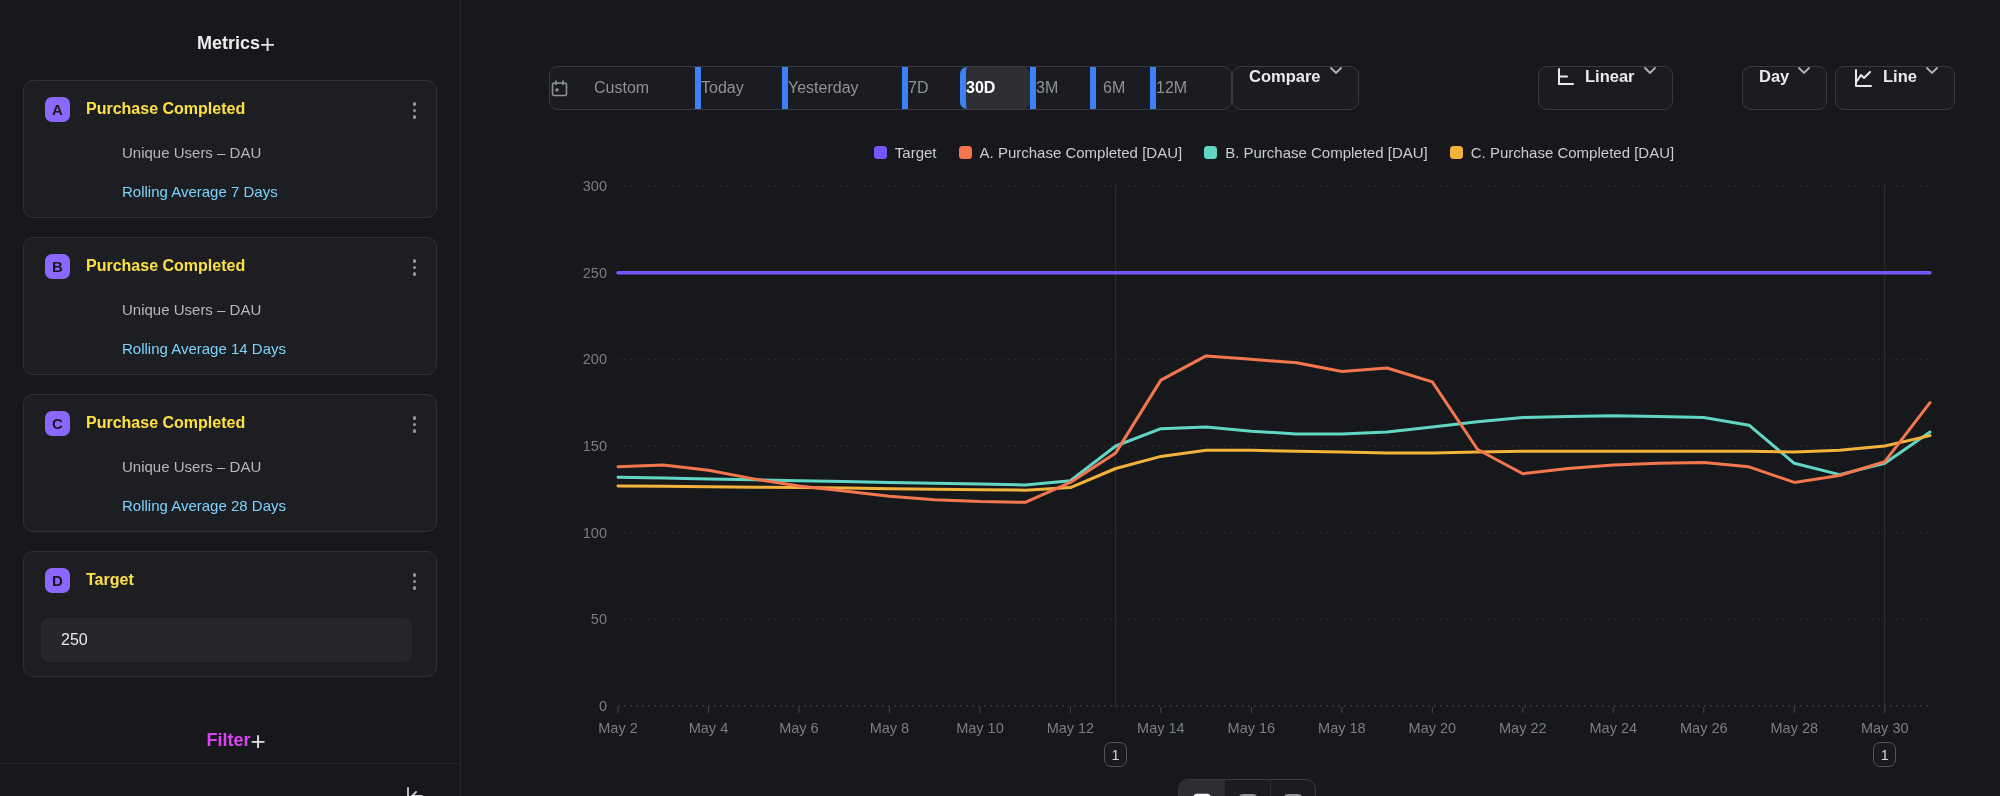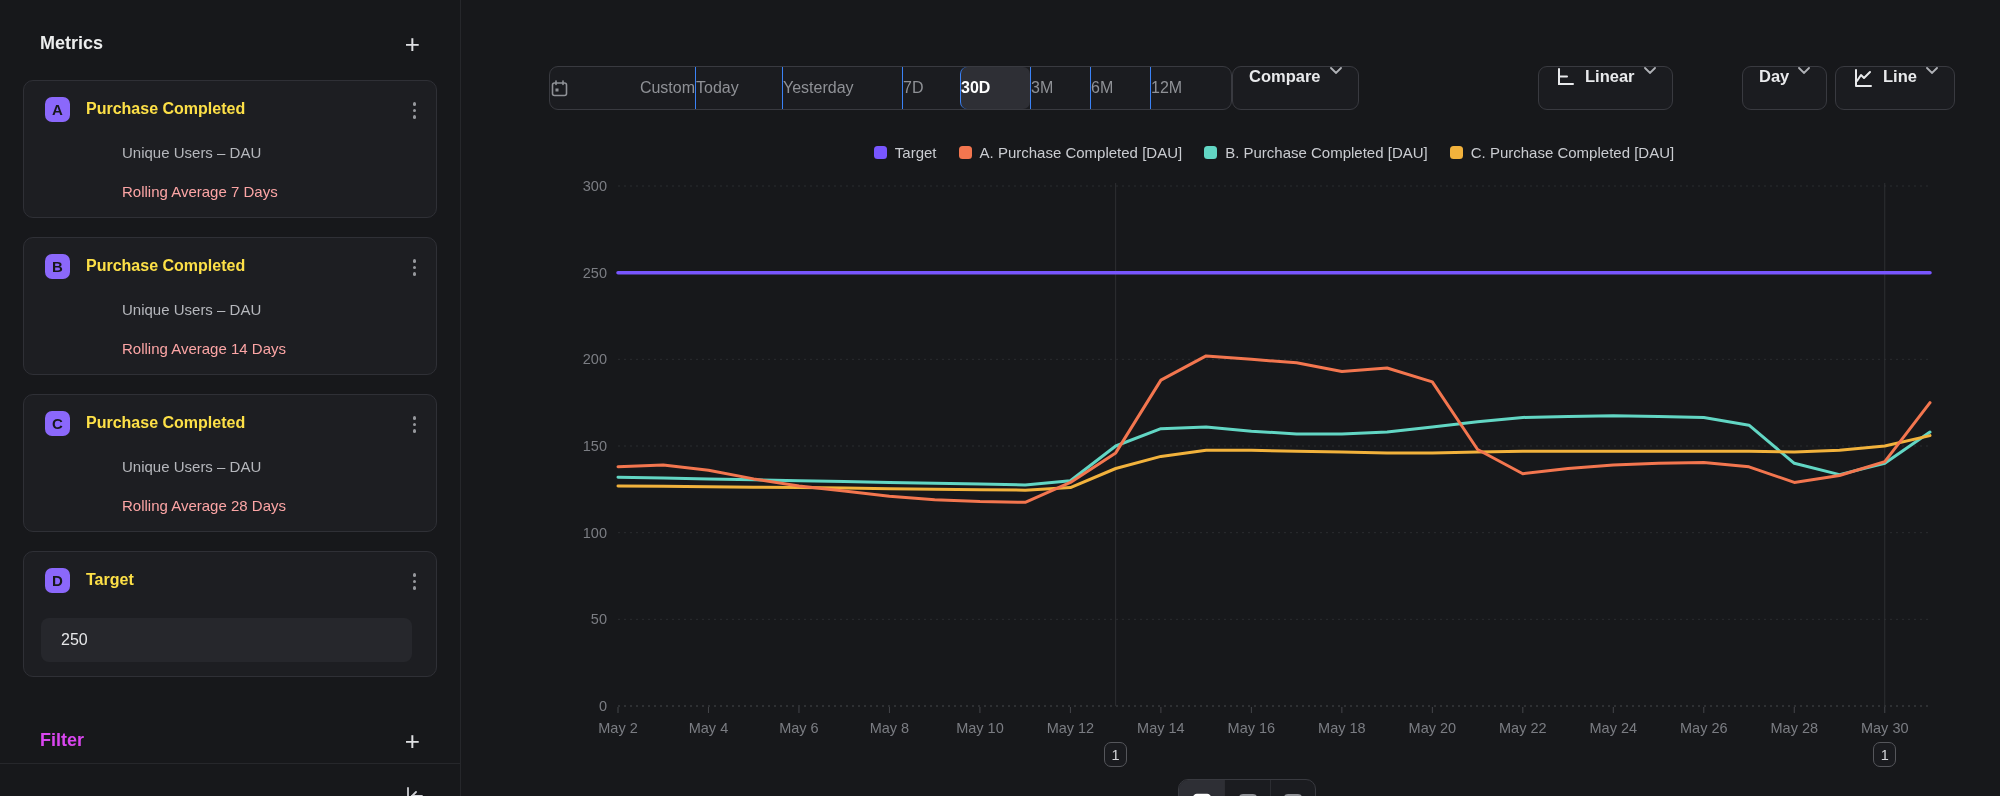--- a/index.html
+++ b/index.html
@@ -9,40 +9,40 @@
     font-family:"Liberation Sans", sans-serif;
     color:#eceded;
     overflow:hidden;
     position:relative;
   }
   
   #sidebar {
     position:absolute; left:0; top:0; width:461px; height:796px;
     border-right:1px solid #26272b; background:#17181b;
   }
-  .side-header { position:absolute; left:40px; right:40px; display:flex; justify-content:space-between; align-items:center; }
+  .side-header { position:absolute; left:52px; right:40px; display:flex; justify-content:center; align-items:center; }
   .side-header .hdr-title { font-size:18px; font-weight:700; color:#eceded; }
   .side-header.dim .hdr-title { color:#d946ef; }
   .plus-btn { font-size:26px; font-weight:300; color:#dfe0e3; line-height:20px; cursor:pointer; }
   .card {
     position:absolute; left:23px; width:414px;
     background:#1d1e22; border:1px solid #2f3036; border-radius:10px;
   }
   .badge {
     position:absolute; left:21px; top:16px; width:25px; height:25px;
     background:#8b68fb; color:#17181b; border-radius:7px;
     display:flex; align-items:center; justify-content:center;
     font-size:15px; font-weight:700;
   }
   .card-title { position:absolute; left:62px; top:19px; font-size:16px; font-weight:700; color:#fde047; }
   .kebab { position:absolute; right:16px; top:17px; display:flex; flex-direction:column; gap:3px; padding:4px; cursor:pointer; }
   .kebab i { width:3.5px; height:3.5px; border-radius:50%; background:#96989d; }
   .card-line { position:absolute; left:62px; font-size:15px;margin-left:36px; }
   .card-line.measure { top:63px; color:#b5b7bc; }
-  .card-line.transform { top:102px; color:#fca5a5; }
+  .card-line.transform { top:102px; color:#7dd3fc; }
   #target-input {
     position:absolute; left:17px; top:66px; width:371px; height:44px;
     background:#26272c; border:none; border-radius:8px;
     color:#e6e7e9; font-size:16px; padding-left:20px;
     font-family:"Liberation Sans", sans-serif;
   }
   #side-divider { position:absolute; left:0; top:763px; width:461px; height:1px; background:#26272b; }
   #collapse-btn { position:absolute; left:402px; top:784px; cursor:pointer; }
   
   #main { position:absolute; left:461px; top:0; width:1539px; height:796px; }
@@ -51,24 +51,24 @@
     background:#1b1c20; border:1px solid #393a40; border-radius:9px;
     display:flex; gap:9px; padding:0 16px;
     font-size:16.5px; font-weight:700; color:#e9eaec; cursor:pointer;
   }
   #seg-control {
     position:absolute; left:88px; top:66px; height:44px;
     display:flex; background:#1b1c20;
     border:1px solid #393a40; border-radius:9px; overflow:hidden;
   }
   .seg {
-    height:42px; display:flex; align-items:center; justify-content:space-between; gap:4px;
+    height:42px; display:flex; align-items:center; justify-content:flex-start; gap:25px;
     font-size:16px; color:#8f9196; cursor:pointer;
   }
-  .seg + .seg { border-left:1px solid #3b82f6; }
+  .seg + .seg { border-left:6px solid #3b82f6; }
   .seg.selected { background:#2e2f35; color:#ffffff; font-weight:700; border-radius:7px; }
   
   #legend {
     position:absolute; left:157px; top:144px; width:1312px;
     display:flex; justify-content:center; gap:22px; align-items:center;
   }
   .legend-item { display:flex; align-items:center; gap:8px; font-size:15px; color:#caccd1; cursor:pointer; }
   .swatch { width:13px; height:13px; border-radius:3.5px; }
   
   #chart-svg { position:absolute; left:0; top:0; pointer-events:none; }
@@ -182,21 +182,21 @@
       </div>
       <div class="seg" style="width: 58px;">
         <span>7D</span>
       </div>
       <div class="seg selected" style="width: 70px;">
         <span>30D</span>
       </div>
       <div class="seg" style="width: 60px;">
         <span>3M</span>
       </div>
-      <div class="seg" style="width: 60px;">
+      <div class="seg" style="width: 60px; padding-left: 7px;">
         <span>6M</span>
       </div>
       <div class="seg" style="width: 81px;">
         <span>12M</span>
       </div>
     </div>
 
   <div class="btn" style="left:771px">
     <span>Compare</span>
     <svg width="12" height="7" viewBox="0 0 12 7" fill="none" stroke="#b0b2b7" stroke-width="1.8" stroke-linecap="round">

